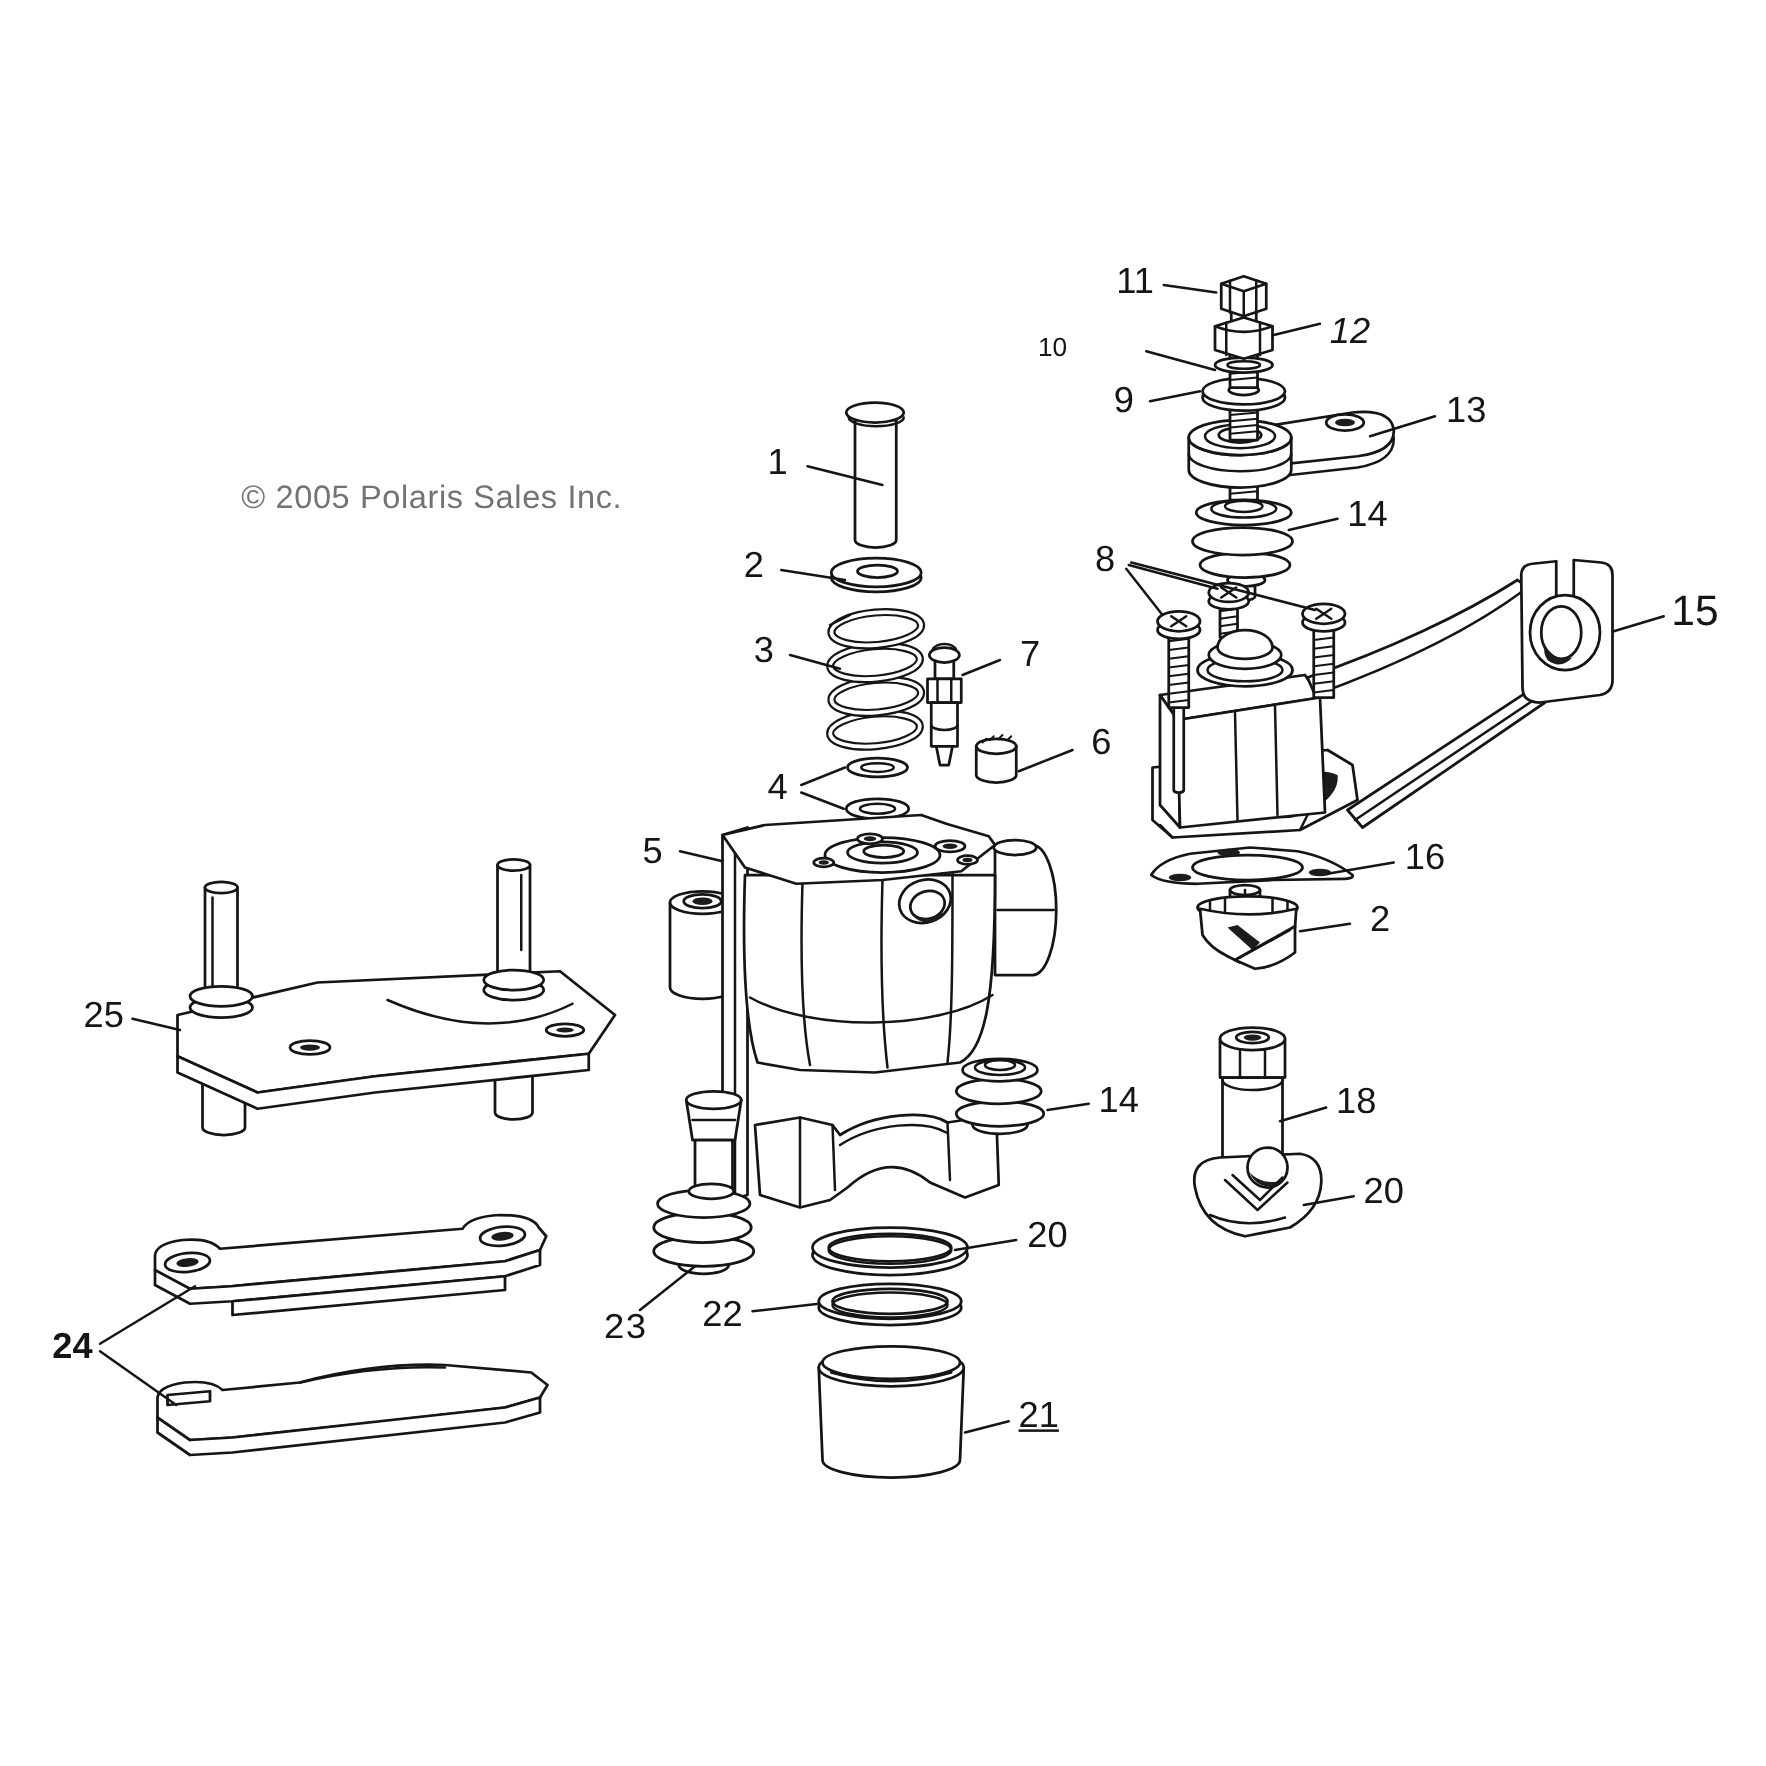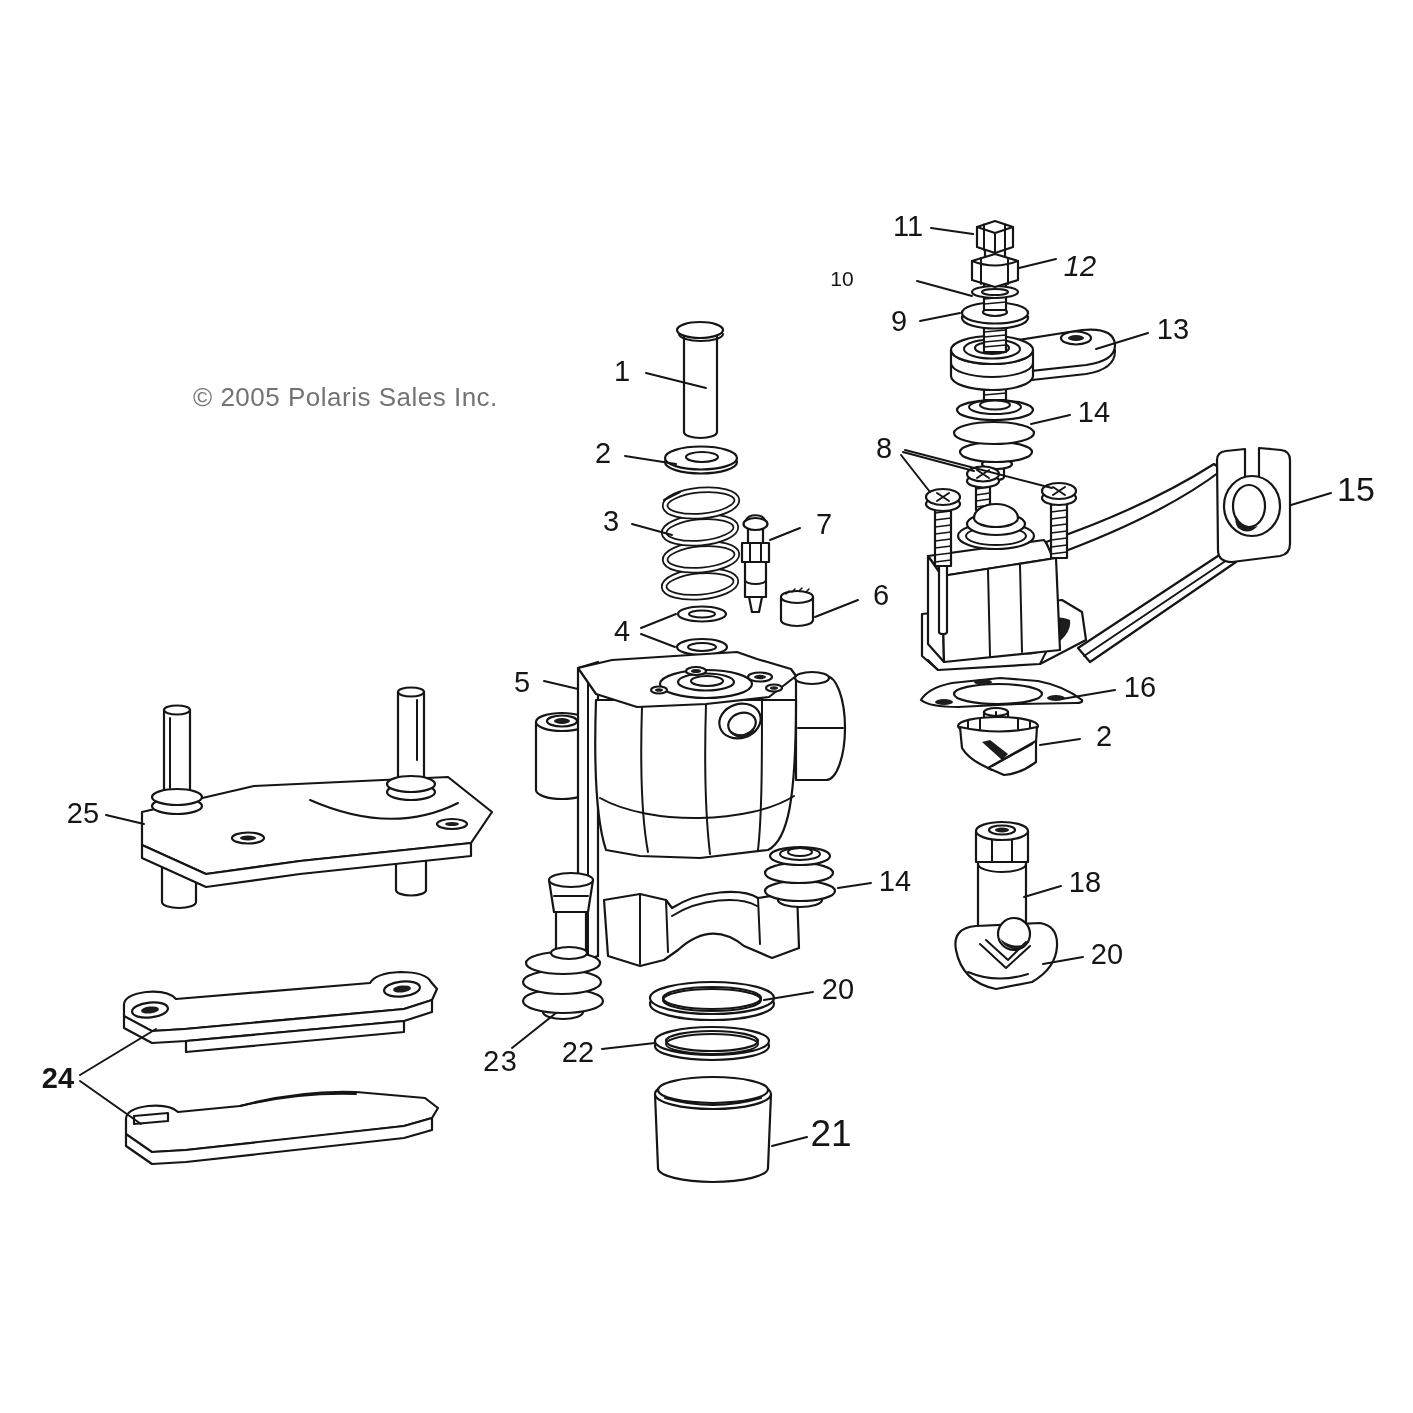--- a/index.html
+++ b/index.html
@@ -377,20 +377,20 @@
       <div class="callout" style="left: 1080px; top: 266px; font-size: 29px; font-style: italic;">12</div>
       <div class="callout" style="left: 1173px; top: 329px; font-size: 29px;">13</div>
       <div class="callout" style="left: 1094px; top: 412px; font-size: 29px;">14</div>
       <div class="callout" style="left: 1356px; top: 489px; font-size: 34px;">15</div>
       <div class="callout" style="left: 1140px; top: 687px; font-size: 29px; text-align: right;">16</div>
       <div class="callout" style="left: 1104px; top: 736px; font-size: 29px;">2</div>
       <div class="callout" style="left: 895px; top: 881px; font-size: 29px;">14</div>
       <div class="callout" style="left: 1085px; top: 882px; font-size: 29px;">18</div>
       <div class="callout" style="left: 1107px; top: 954px; font-size: 29px;">20</div>
       <div class="callout" style="left: 838px; top: 989px; font-size: 29px;">20</div>
-      <div class="callout" style="left: 831px; top: 1133px; font-size: 37px;">21</div>
+      <div class="callout" style="left: 831px; top: 1133px; font-size: 29px; text-decoration: underline;">21</div>
       <div class="callout" style="left: 578px; top: 1052px; font-size: 29px;">22</div>
       <div class="callout" style="left: 500px; top: 1063px; font-size: 29px; font-family: Liberation Mono, monospace;">23</div>
       <div class="callout" style="left: 58px; top: 1078px; font-size: 29px; font-weight: bold;">24</div>
       <div class="callout" style="left: 83px; top: 813px; font-size: 29px;">25</div>
     </div>
 
 </div>
 
 </body></html>

